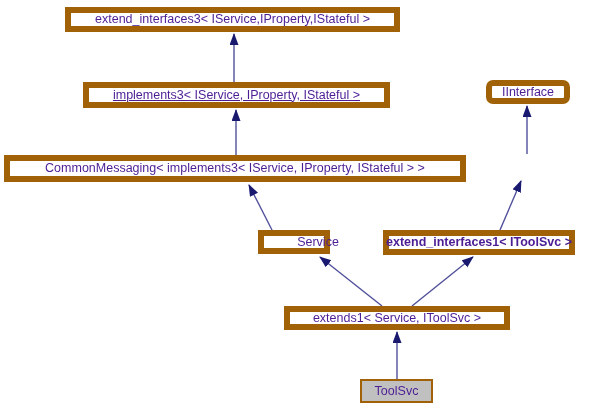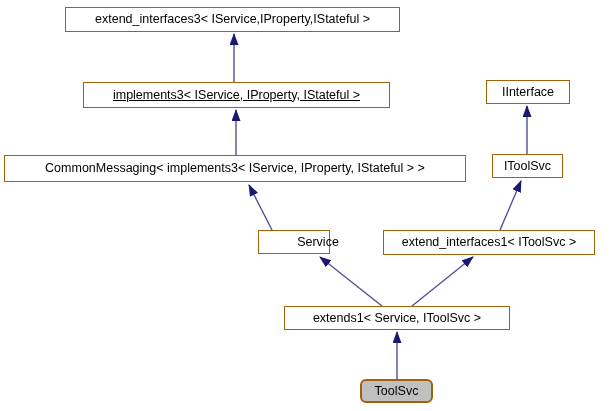--- a/index.html
+++ b/index.html
@@ -11,36 +11,35 @@
     position: relative;
     width: 613px;
     height: 411px;
     background: #ffffff;
     font-family: "Liberation Sans", "DejaVu Sans", sans-serif;
     overflow: hidden;
   }
   .node {
     position: absolute;
     box-sizing: border-box;
-    border: 1px solid #a16207;
+    border: 6px solid #a16207;
     background: #ffffff;
-    color: #000000;
+    color: #4c1d95;
     font-size: 12.5px;
     line-height: 1;
     display: flex;
     align-items: center;
     justify-content: center;
     white-space: nowrap;
     cursor: pointer;
   }
   .node.selected {
     background: #c0c0c0;
     border-width: 2px;
     cursor: default;
-    border-radius: 6px;
   }
   #edges {
     position: absolute;
     left: 0;
     top: 0;
     width: 613px;
     height: 411px;
     pointer-events: none;
   }
   #edges line {
@@ -68,25 +67,24 @@
     <line x1="412" y1="306" x2="473" y2="257" marker-end="url(#arrow)"></line>
     <line x1="397" y1="379" x2="397" y2="332" marker-end="url(#arrow)"></line>
   </svg>
 
   <div class="node" style="left:65px;  top:7px;   width:335px; height:25px;">extend_interfaces3&lt; IService,IProperty,IStateful &gt;</div>
 
   <div class="node" style="left:83px;  top:82px;  width:307px; height:26px;text-decoration:underline;">implements3&lt; IService, IProperty, IStateful &gt;</div>
 
   <div class="node" style="left:4px;   top:155px; width:462px; height:27px;text-align:right;">CommonMessaging&lt; implements3&lt; IService, IProperty, IStateful &gt; &gt;</div>
 
-  <div class="node" style="left:486px; top:80px;  width:84px;  height:24px;">IInterface</div>
+  <div class="node" style="left:486px; top:80px;  width:84px;  height:24px;border-radius:7px;">IInterface</div>
 
-  <div class="node" style="left:492px; top:154px; width:71px;  height:24px;">IToolSvc</div>
 
   <div class="node" style="left:258px; top:230px; width:72px;  height:24px;padding-left:48px;">Service</div>
 
-  <div class="node" style="left:383px; top:230px; width:212px; height:25px;">extend_interfaces1&lt; IToolSvc &gt;</div>
+  <div class="node" style="left:383px; top:230px; width:192px; height:25px;font-weight:bold;">extend_interfaces1&lt; IToolSvc &gt;</div>
 
   <div class="node" style="left:284px; top:306px; width:226px; height:24px;">extends1&lt; Service, IToolSvc &gt;</div>
 
   <div class="node selected" style="left:360px; top:379px; width:73px; height:24px;">ToolSvc</div>
 
 </div>
 
 </body></html>

